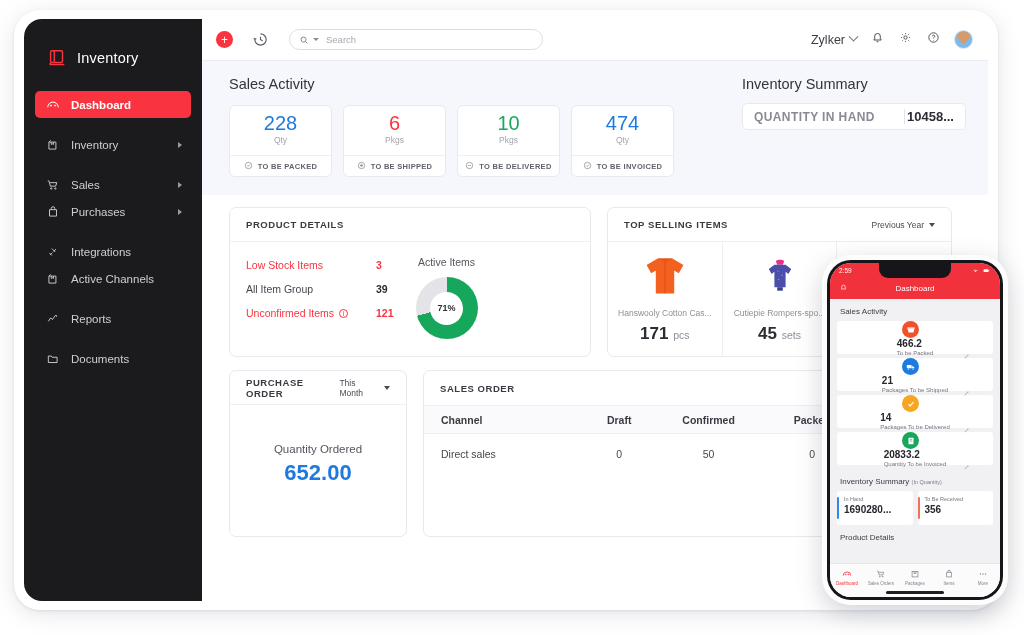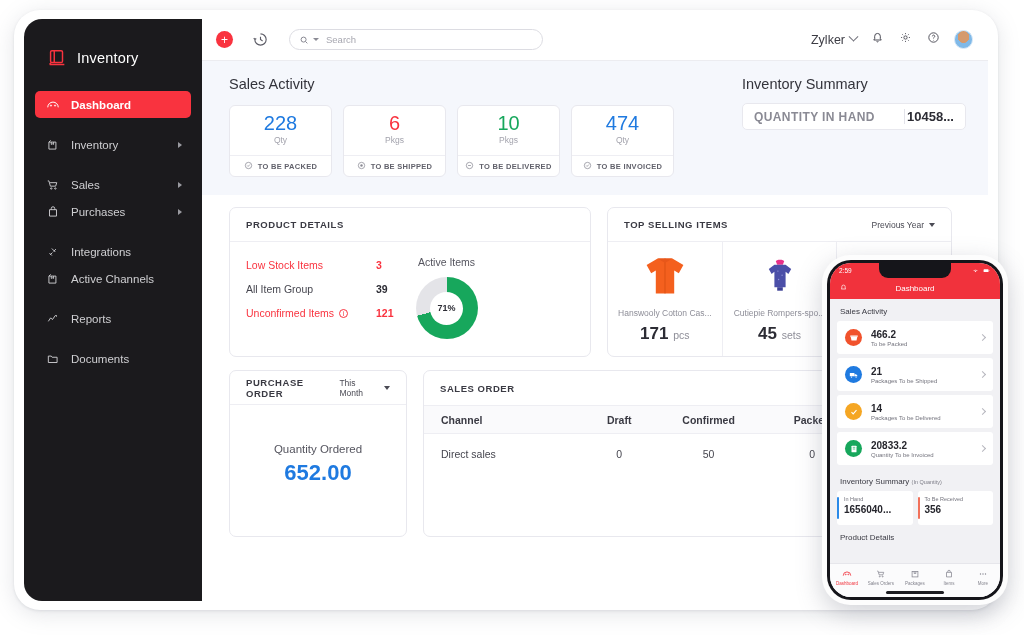--- a/index.html
+++ b/index.html
@@ -259,21 +259,21 @@
     display: flex; align-items: center; justify-content: center;
     font-size: 8px; position: relative;
   }
   .ph-bell { position: absolute; left: 9px; top: 5px; }
   .ph-sec {
     font-size: 8px; color: #3a3a43; padding: 8px 10px 5px;
   }
   .ph-sec small { font-size: 5.5px; color: #7c7c86; }
   .ph-card {
     background: #fff; margin: 0 7px 4px; border-radius: 3px;
-    height: 33px; display: flex; align-items: center; padding: 0 8px;
+    height: 33px; display: flex; align-items: center; padding: 0 24px; flex-direction: column;
   }
   .ph-dot {
     width: 17px; height: 17px; border-radius: 50%; flex: 0 0 17px;
     margin-right: 9px; display:flex; align-items:center; justify-content:center;
   }
   .ph-num { font-size: 10px; font-weight: bold; color: #26262d; line-height: 1.1; }
   .ph-sub { font-size: 6px; color: #74747e; margin-top: 1px; }
   .ph-arrow {
     margin-left: auto; width: 5px; height: 5px;
     border-right: 1px solid #b6b6be; border-bottom: 1px solid #b6b6be;
@@ -749,21 +749,21 @@
       </div>
 
       <div class="ph-sec">
         <span>Inventory Summary</span>
         <small>(In Quantity)</small>
       </div>
 
       <div class="ph-inv-row">
         <div class="ph-inv blue">
           <div class="ph-inv-l">In Hand</div>
-          <div class="ph-inv-v">1656040...</div>
+          <div class="ph-inv-v">1690280...</div>
         </div>
         <div class="ph-inv orange">
           <div class="ph-inv-l">To Be Received</div>
           <div class="ph-inv-v">356</div>
         </div>
       </div>
 
       <div class="ph-sec" style="padding-bottom:2px">Product Details</div>
 
       <div class="ph-tab">

